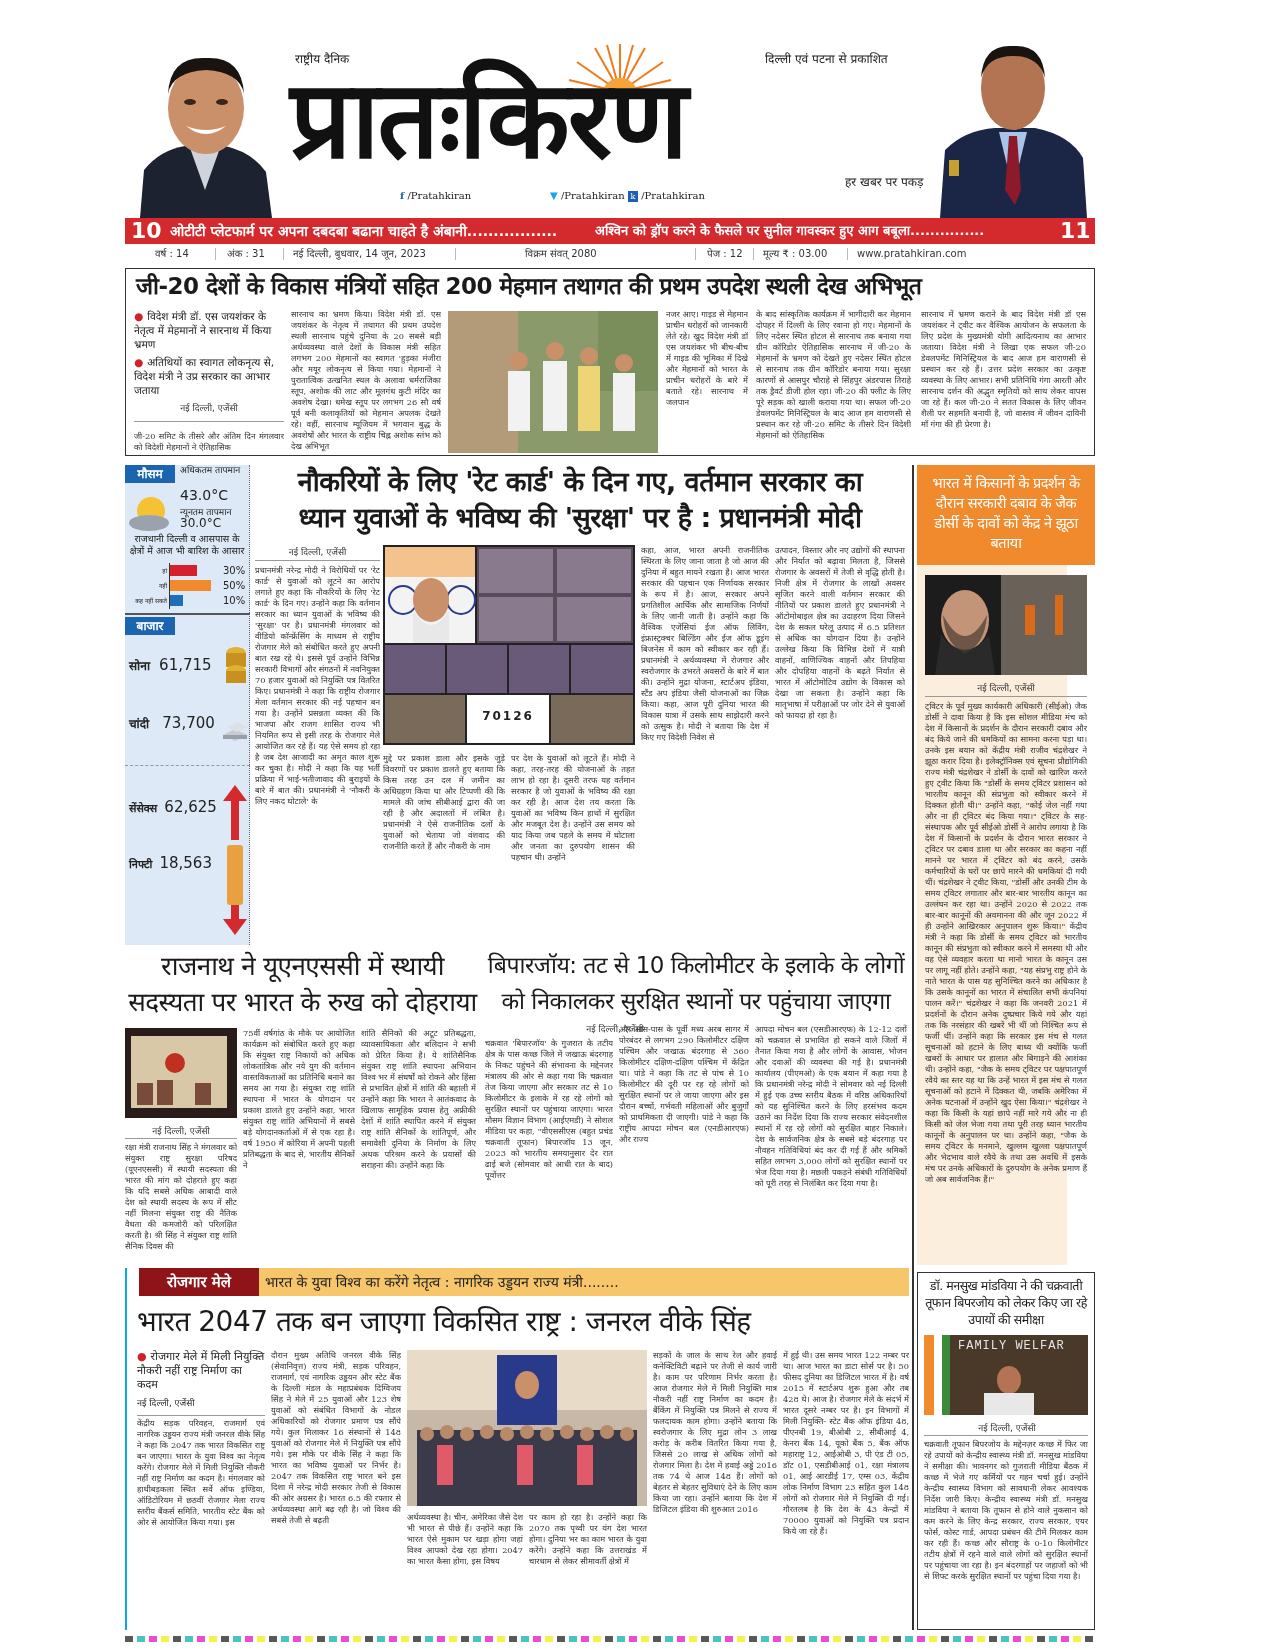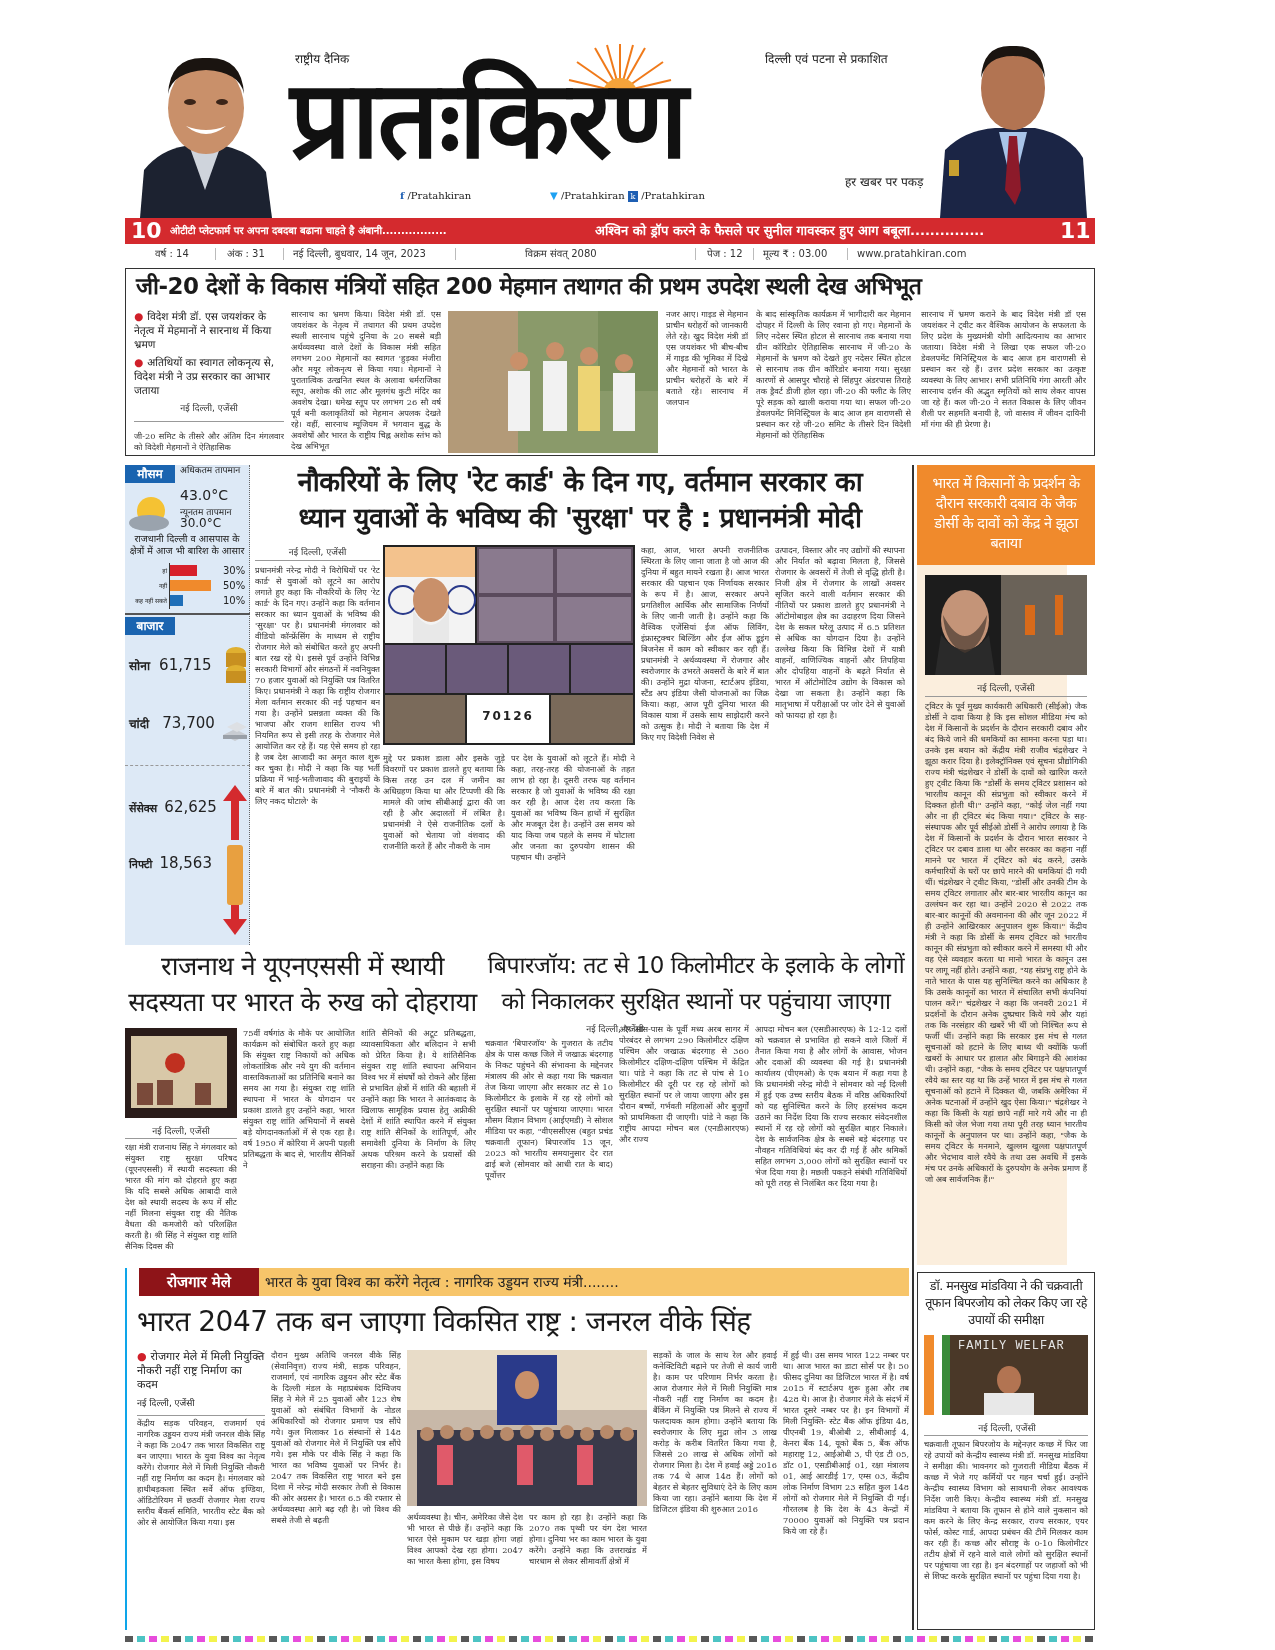--- a/index.html
+++ b/index.html
@@ -80,21 +80,21 @@
         <path d="M74 96 L70 150 L80 165 L86 150 L82 96Z" fill="#8c1a2a"></path>
         <ellipse cx="78" cy="48" rx="32" ry="42" fill="#b27452"></ellipse>
         <path d="M46 38 Q48 4 78 6 Q108 4 110 38 Q104 16 78 16 Q52 16 46 38Z" fill="#1a1410"></path>
         <rect x="14" y="120" width="10" height="16" fill="#c8a030"></rect>
       </svg>
     </div>
   </div>
 
   <div class="abs" style="left:0;top:178px;width:970px;height:26px;background:#d42a2e;color:#fff;font-family:'DejaVu Sans',sans-serif;font-weight:bold;">
     <span class="abs" style="left:6px;top:0;font-size:22px;line-height:26px;">10</span>
-    <a class="abs" style="left:45px;top:0;font-size:10px;line-height:26px;color:#fff;white-space:nowrap;">ओटीटी प्लेटफार्म पर अपना दबदबा बढाना चाहते है अंबानी.................</a>
+    <a class="abs" style="left:45px;top:0;font-size:14px;line-height:26px;color:#fff;white-space:nowrap;">ओटीटी प्लेटफार्म पर अपना दबदबा बढाना चाहते है अंबानी.................</a>
     <a class="abs" style="left:470px;top:0;font-size:13px;line-height:26px;color:#fff;white-space:nowrap;">अश्विन को ड्रॉप करने के फैसले पर सुनील गावस्कर हुए आग बबूला...............</a>
     <span class="abs" style="left:935px;top:0;font-size:22px;line-height:26px;">11</span>
   </div>
 
   <div class="abs" style="left:0;top:205px;width:970px;height:18px;font-size:10px;line-height:18px;font-family:'DejaVu Sans',sans-serif;color:#333;">
     <span class="abs" style="left:30px;">वर्ष : 14</span>
     <span class="abs vrule" style="left:90px;top:3px;height:12px;"></span>
     <span class="abs" style="left:102px;">अंक : 31</span>
     <span class="abs vrule" style="left:158px;top:3px;height:12px;"></span>
     <span class="abs" style="left:168px;">नई दिल्ली, बुधवार, 14 जून, 2023</span>

